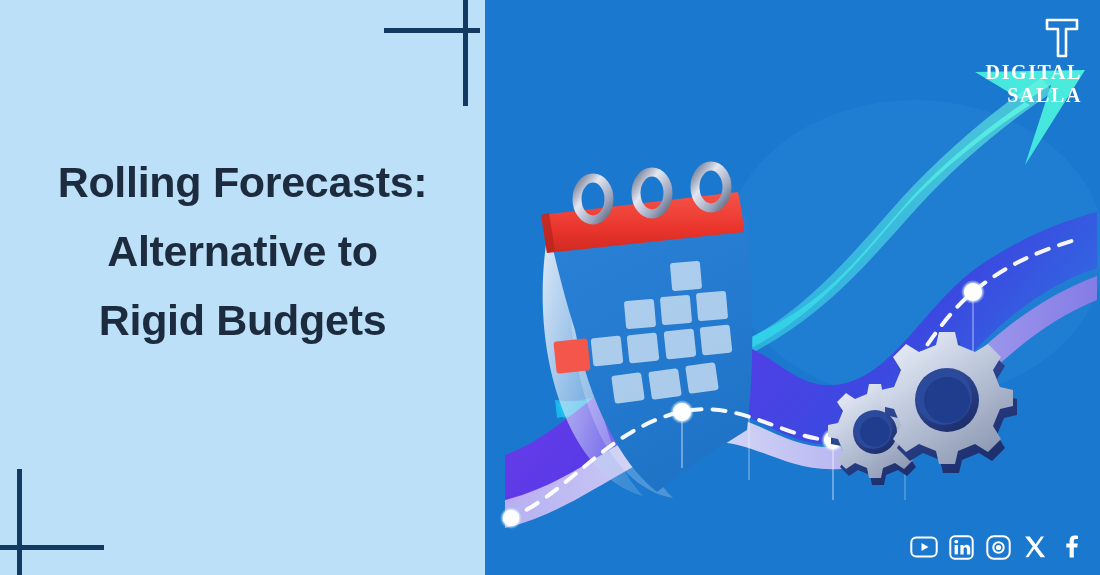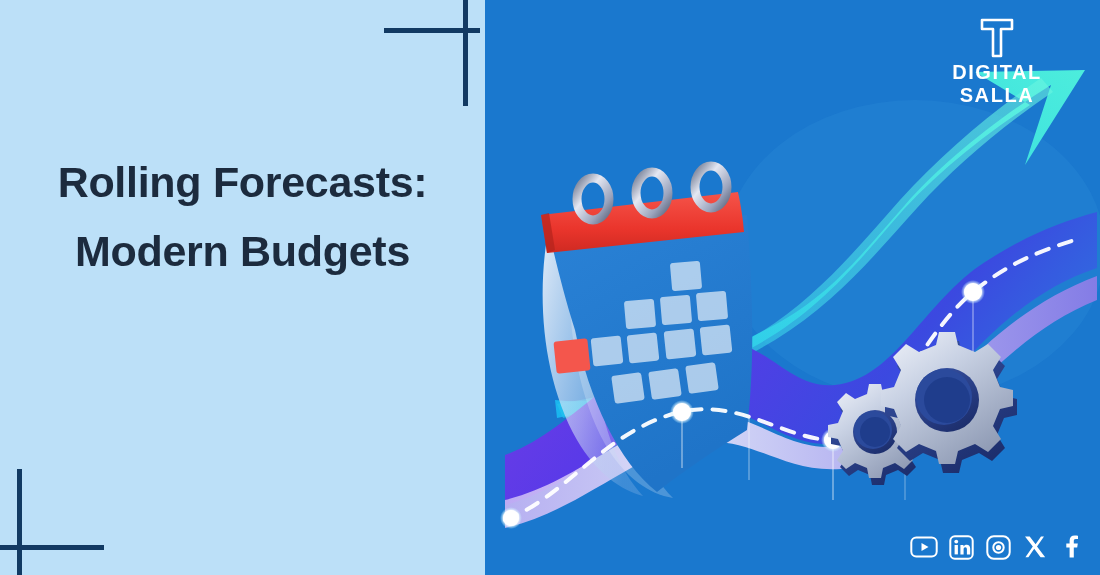--- a/index.html
+++ b/index.html
@@ -76,22 +76,23 @@
     height: 575px;
     background: #1a78ce;
     overflow: hidden;
   }
 
   
   .logo {
     position: absolute;
     right: 18px;
     top: 16px;
-    text-align: center;
+    text-align: right;
     width: 170px;
+    font-family: Liberation Serif, serif;
   }
   .logo-mark {
     display: block;
     height: 44px;
     line-height: 0;
   }
   .logo-mark svg { display: inline-block; }
   .logo-text {
     display: block;
     color: #ffffff;
@@ -128,21 +129,22 @@
 </style>
 </head>
 <body>
 
 <div class="canvas">
 
   <div class="left-panel">
 
     <div class="title-block">
       <span class="title-line">Rolling Forecasts:</span>
-      <span class="title-line">Modern Budgets</span>
+      <span class="title-line">Alternative to</span>
+      <span class="title-line">Rigid Budgets</span>
     </div>
 
     <div class="cross-tr-v"></div>
     <div class="cross-tr-h"></div>
     <div class="cross-bl-v"></div>
     <div class="cross-bl-h"></div>
   </div>
 
   <div class="right-panel">
 

